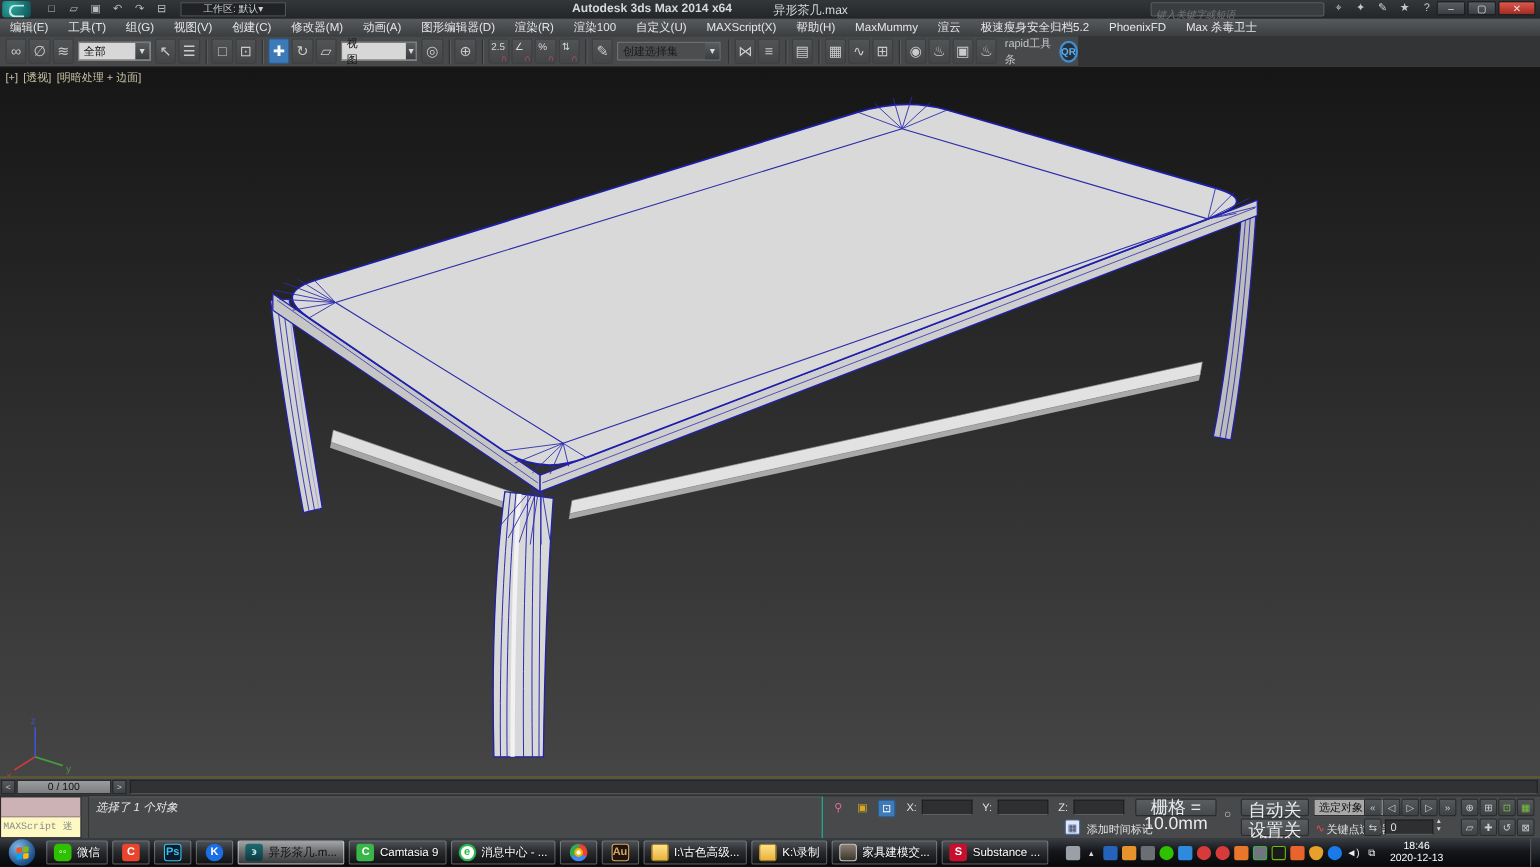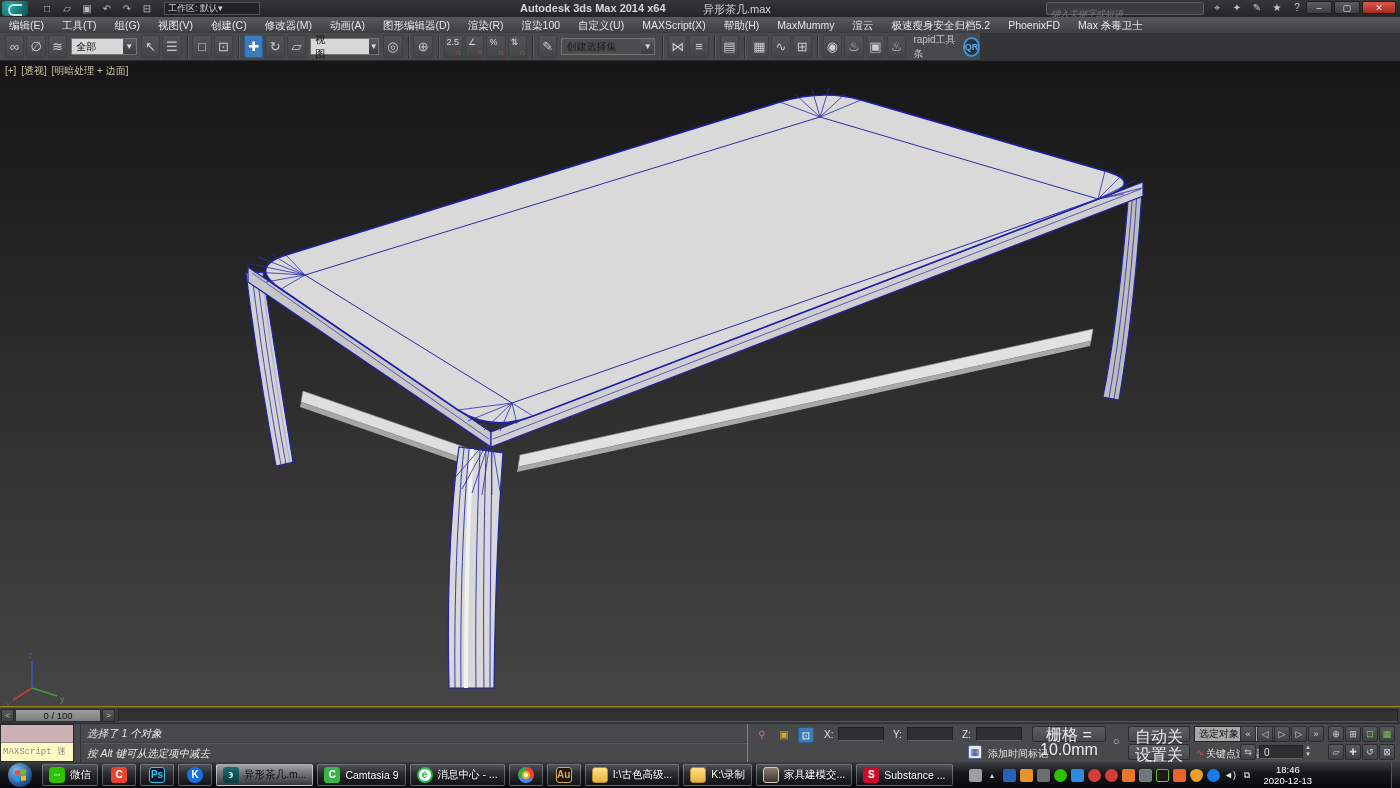--- a/index.html
+++ b/index.html
@@ -12,21 +12,21 @@
     background:linear-gradient(#34373a,#232628); display:flex; align-items:center; }
   .logo { width:26px; height:15px; margin-left:2px; border-radius:3px;
     background:radial-gradient(circle at 30% 30%, #2ea8a0, #0d4f52); position:relative; }
   .logo:after{content:"";position:absolute;left:6px;top:3px;width:12px;height:8px;
     border:2px solid #bfe9e4;border-right:none;border-radius:6px 0 0 6px;}
   .qa { display:flex; align-items:center; margin-left:10px; gap:2px; }
   .qabtn { width:18px; height:14px; color:#b9bcbe; font-size:10px; line-height:14px;
     text-align:center; }
   .ws { margin-left:8px; height:13px; width:96px; background:#202224; border:1px solid #515457;
     color:#cdd0d2; font-size:9px; line-height:11px; padding:0 3px; display:flex;
-    justify-content:flex-start; }
+    justify-content:center; }
   .titletext { position:absolute; left:520px; top:2px; color:#d6d8da; font-size:11px;font-weight:bold; }
   .doctext   { position:absolute; left:703px; top:2px; color:#d6d8da; font-size:11px; }
   .tsearch { position:absolute; left:1046px; top:2px; width:158px; height:13px;
     background:#3a3d3f; border:1px solid #5a5d60; border-radius:2px; }
   .tsearch input{ width:100%; height:11px; background:transparent; border:none; outline:none;
     color:#9a9da0; font-size:9px; font-style:italic; padding:0 4px; }
   .tbicons { position:absolute; left:1210px; top:1px; display:flex; gap:6px; }
   .tbico { color:#c6c9cb; font-size:10px; width:14px; text-align:center; line-height:14px; }
   .winctl { position:absolute; right:4px; top:1px; display:flex; gap:2px; }
   .wbtn { width:26px; height:13px; font-size:9px; line-height:12px; text-align:center;
@@ -350,21 +350,20 @@
     <div class="tstrack"></div>
   </div>
 
   <div class="statusbar">
     <div class="listener">
       <div class="rowpink"></div>
       <div class="rowwhite">MAXScript 迷</div>
     </div>
     <div class="statlines">
       <div class="statline">选择了 1 个对象</div>
-      <div class="statline">按 Alt 键可从选定项中减去</div>
     </div>
 
     <div class="locktgl" style="left:754px; top:3px; color:#e06a8a;">⚲</div>
     <div class="locktgl" style="left:776px; top:3px; color:#d8a820;">▣</div>
     <div class="locktgl" style="left:798px; top:3px; background:#3d7ab8; color:#fff; border:1px solid #2a5d94;">⊡</div>
 
     <span class="sb" style="left:824px; top:5px;">X:</span>
     <div class="sbfield" style="left:838px; top:3px; width:46px;"></div>
     <span class="sb" style="left:893px; top:5px;">Y:</span>
     <div class="sbfield" style="left:907px; top:3px; width:46px;"></div>

